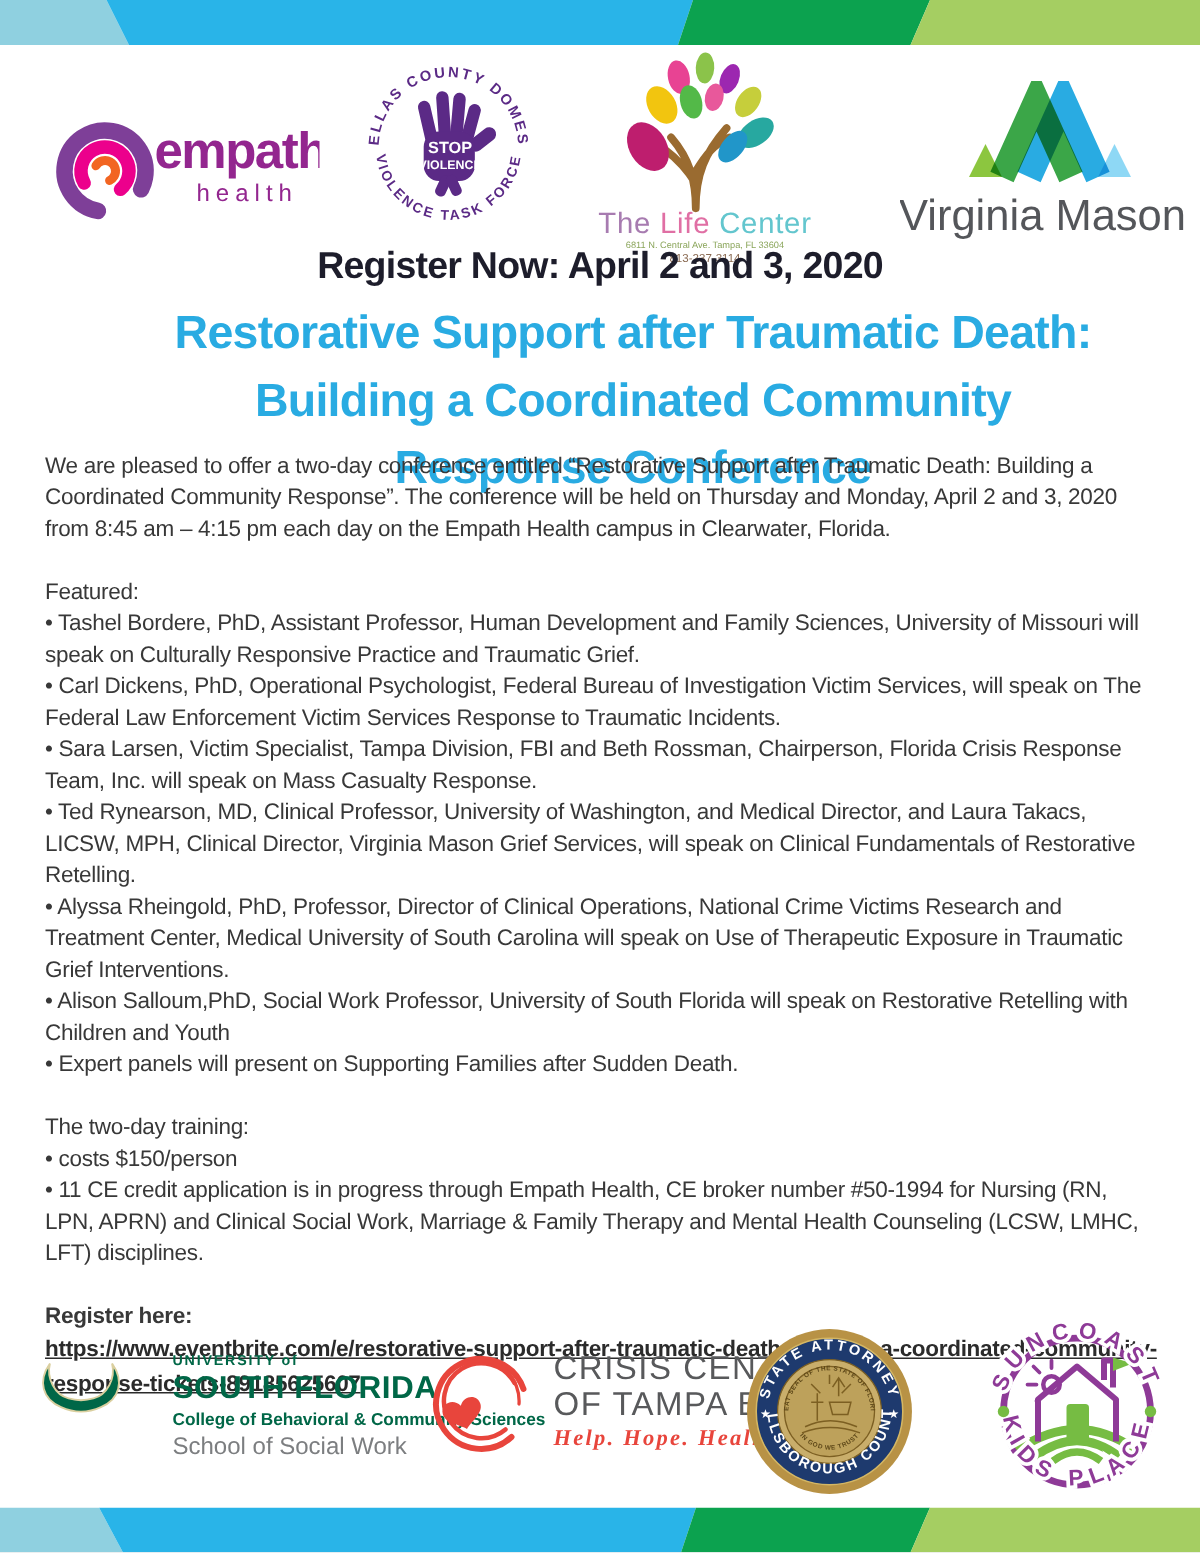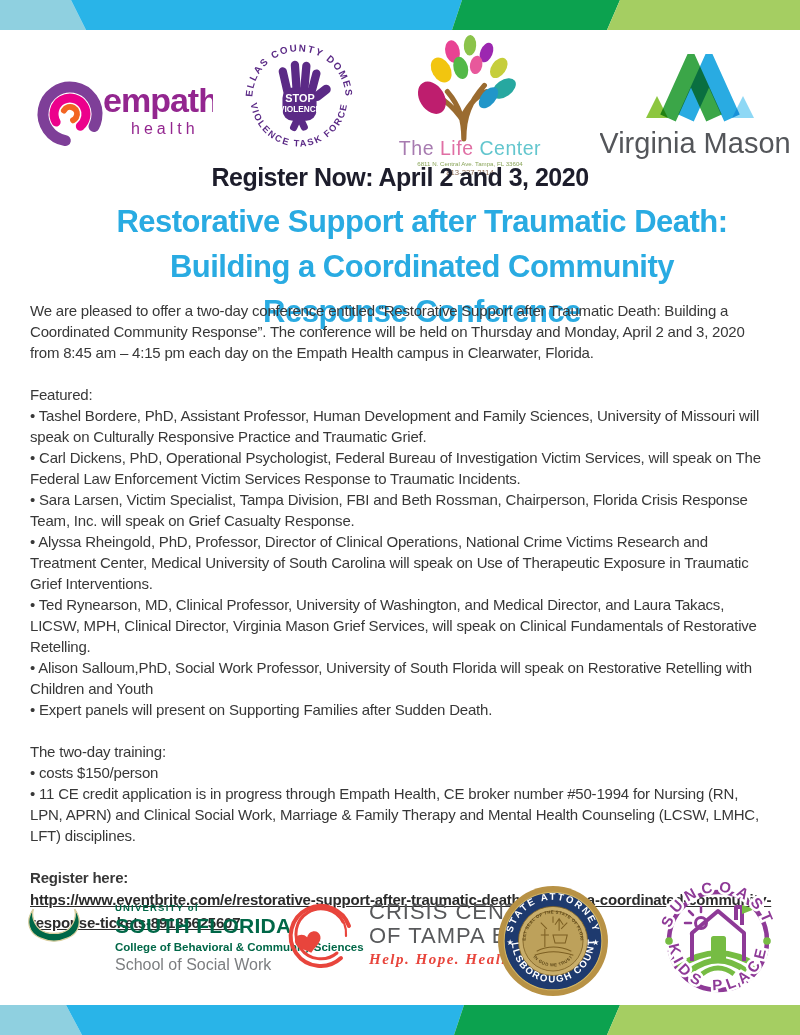--- a/index.html
+++ b/index.html
@@ -141,23 +141,23 @@
     </div>
   </div>
 
   <div class="content">
     <p>We are pleased to offer a two-day conference entitled “Restorative Support after Traumatic Death:  Building a Coordinated Community Response”.  The conference will be held on Thursday and Monday, April 2 and 3, 2020 from 8:45 am – 4:15 pm each day on the Empath Health campus in Clearwater, Florida.</p>
 
     <p class="gap-top">Featured:</p>
     <div>
       <p class="bullet-item">• Tashel Bordere, PhD,  Assistant Professor, Human Development and Family Sciences, University of Missouri will speak on Culturally Responsive Practice and Traumatic Grief.</p>
       <p class="bullet-item">• Carl Dickens, PhD, Operational Psychologist, Federal Bureau of Investigation Victim Services, will speak on The Federal Law Enforcement Victim Services Response to Traumatic Incidents.</p>
-      <p class="bullet-item">• Sara Larsen, Victim Specialist, Tampa Division, FBI and Beth Rossman, Chairperson, Florida Crisis Response Team, Inc. will speak on Grief Casualty Response.</p>
+      <p class="bullet-item">• Sara Larsen, Victim Specialist, Tampa Division, FBI and Beth Rossman, Chairperson, Florida Crisis Response Team, Inc. will speak on Mass Casualty Response.</p>
+      <p class="bullet-item">• Ted Rynearson, MD, Clinical Professor, University of Washington, and Medical Director, and Laura Takacs, LICSW, MPH, Clinical Director, Virginia Mason Grief Services, will speak on Clinical Fundamentals of Restorative Retelling.</p>
       <p class="bullet-item">• Alyssa Rheingold, PhD, Professor, Director of Clinical Operations, National Crime Victims Research and Treatment Center, Medical University of South Carolina will speak on Use of Therapeutic Exposure in Traumatic Grief Interventions.</p>
-      <p class="bullet-item">• Ted Rynearson, MD, Clinical Professor, University of Washington, and Medical Director, and Laura Takacs, LICSW, MPH, Clinical Director, Virginia Mason Grief Services, will speak on Clinical Fundamentals of Restorative Retelling.</p>
       <p class="bullet-item">• Alison Salloum,PhD, Social Work Professor, University of South Florida will speak on Restorative Retelling with Children and Youth</p>
       <p class="bullet-item">• Expert panels will present on Supporting Families after Sudden Death.</p>
     </div>
 
     <p class="gap-top">The two-day training:</p>
     <div>
       <p class="bullet-item">• costs $150/person</p>
       <p class="bullet-item">• 11 CE credit application is in progress through Empath Health, CE broker number #50-1994 for Nursing (RN, LPN, APRN) and Clinical Social Work, Marriage &amp; Family Therapy and Mental Health Counseling (LCSW, LMHC, LFT) disciplines.</p>
     </div>
 

